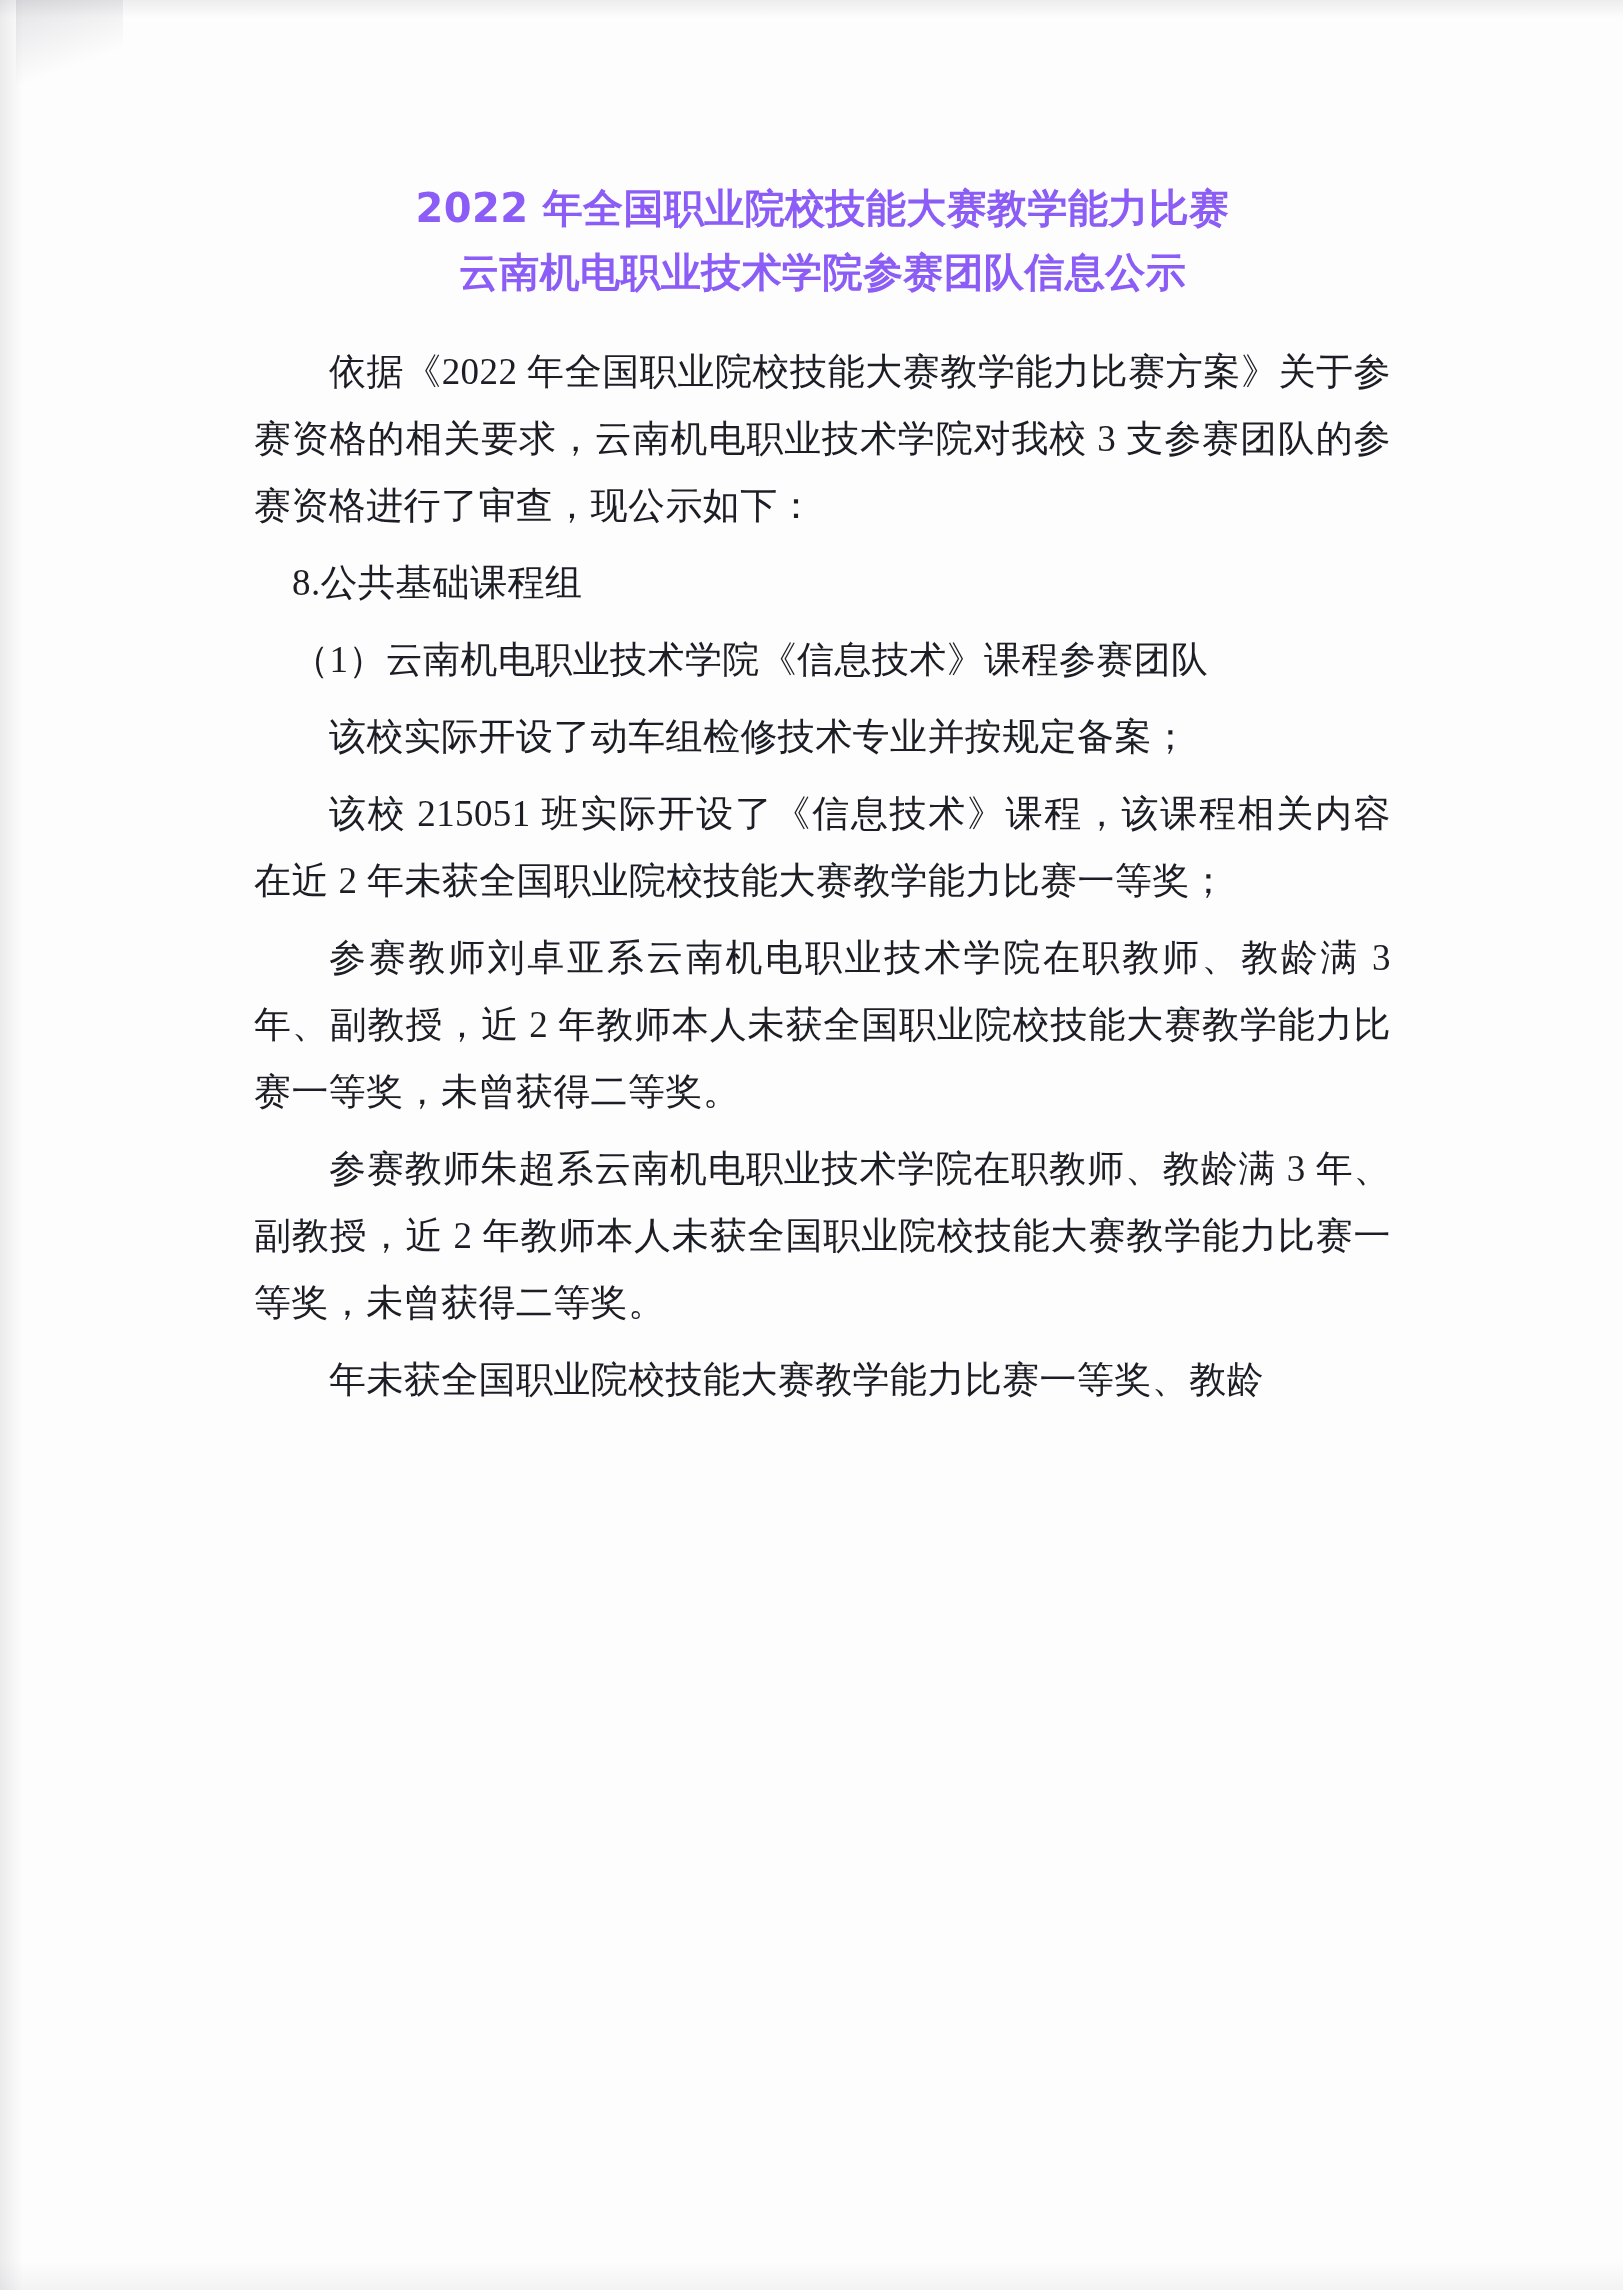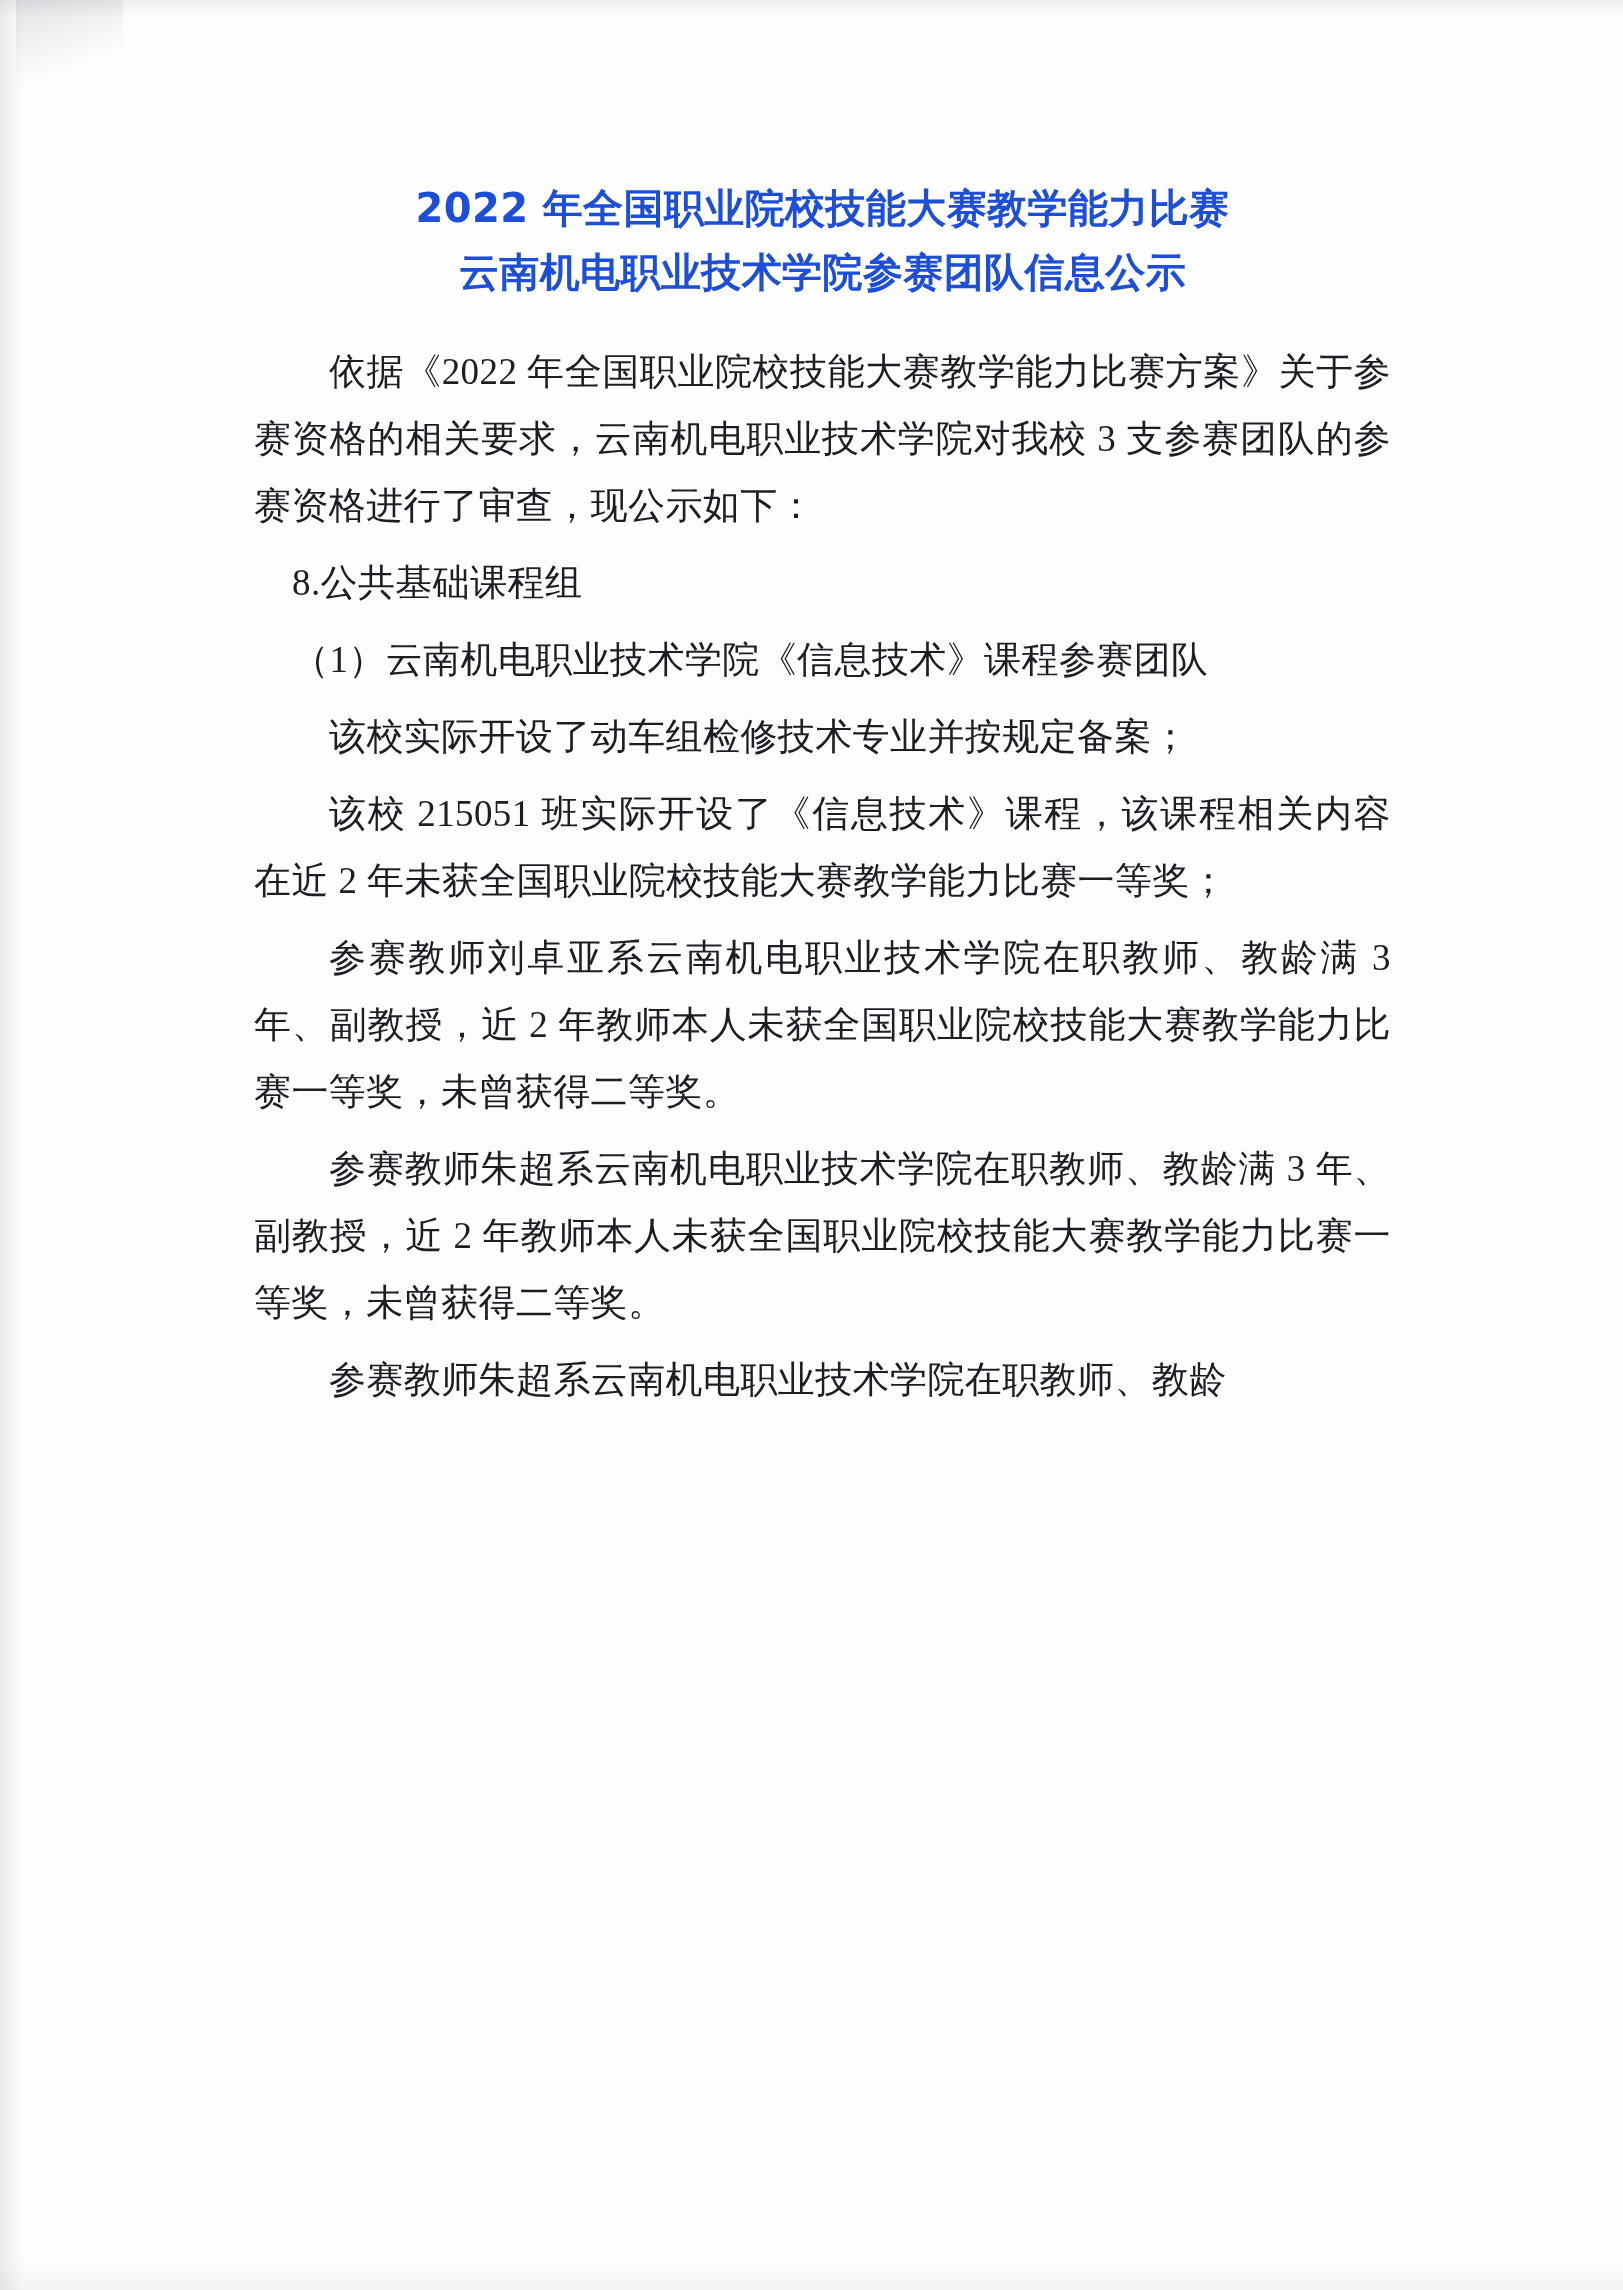--- a/index.html
+++ b/index.html
@@ -56,21 +56,21 @@
   .title-block {
     margin: 0 0 34px 0;
   }
   .title-line {
     text-align: center;
     font-family: "DejaVu Sans", "Liberation Sans", sans-serif;
     font-weight: 700;
     font-size: 40px;
     line-height: 64px;
     letter-spacing: 0.4px;
-    color: #1d4ed8;
+    color: #8b5cf6;
     white-space: nowrap;
   }
 
   .para {
     font-size: 37px;
     line-height: 67px;
     text-align: justify;
     text-align-last: left;
     text-justify: inter-character;
     letter-spacing: 0.4px;
@@ -101,17 +101,17 @@
       <div class="title-line">云南机电职业技术学院参赛团队信息公示</div>
     </div>
 
     <p class="para indent">依据《2022 年全国职业院校技能大赛教学能力比赛方案》关于参赛资格的相关要求，云南机电职业技术学院对我校 3 支参赛团队的参赛资格进行了审查，现公示如下：</p>
     <p class="para indent-one">8.公共基础课程组</p>
     <p class="para indent-one">（1）云南机电职业技术学院《信息技术》课程参赛团队</p>
     <p class="para indent">该校实际开设了动车组检修技术专业并按规定备案；</p>
     <p class="para indent">该校 215051 班实际开设了《信息技术》课程，该课程相关内容在近 2 年未获全国职业院校技能大赛教学能力比赛一等奖；</p>
     <p class="para indent">参赛教师刘卓亚系云南机电职业技术学院在职教师、教龄满 3 年、副教授，近 2 年教师本人未获全国职业院校技能大赛教学能力比赛一等奖，未曾获得二等奖。</p>
     <p class="para indent">参赛教师朱超系云南机电职业技术学院在职教师、教龄满 3 年、副教授，近 2 年教师本人未获全国职业院校技能大赛教学能力比赛一等奖，未曾获得二等奖。</p>
-    <p class="para indent">参赛教师朱超系云南机电职业技术学院在职教师、教龄</p>
+    <p class="para indent">年未获全国职业院校技能大赛教学能力比赛一等奖、教龄</p>
 
   </div>
 </div>
 
 
 </body></html>

